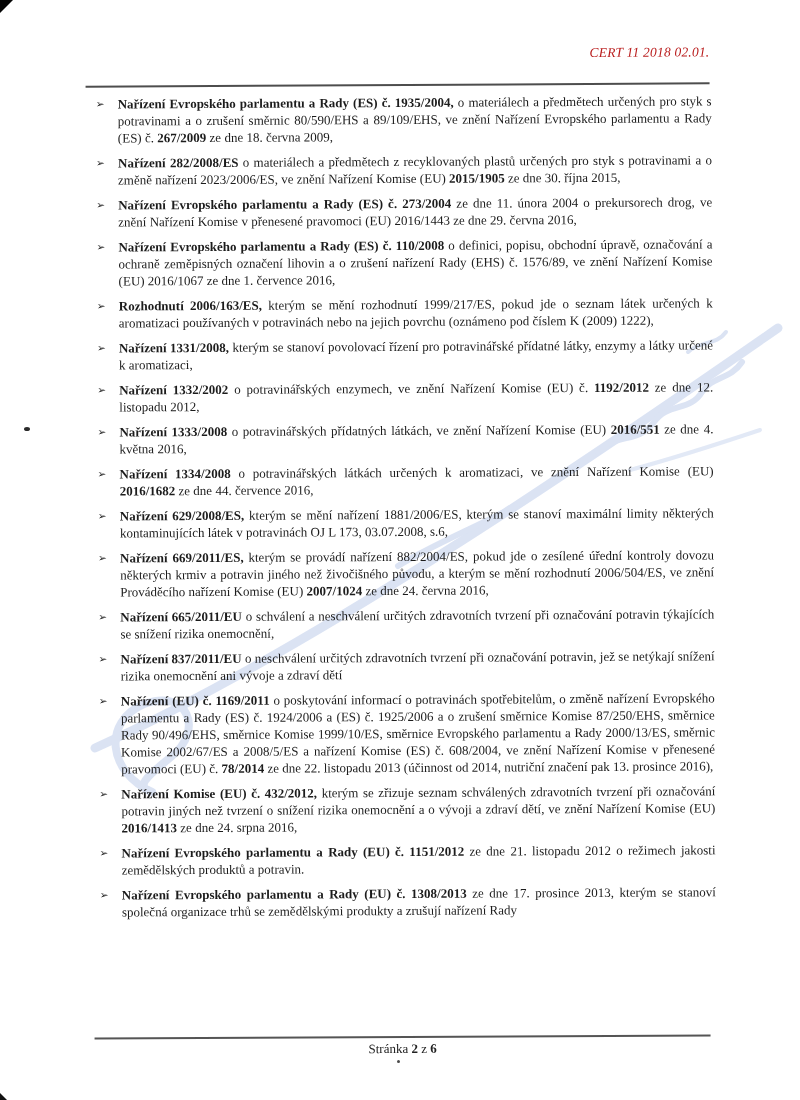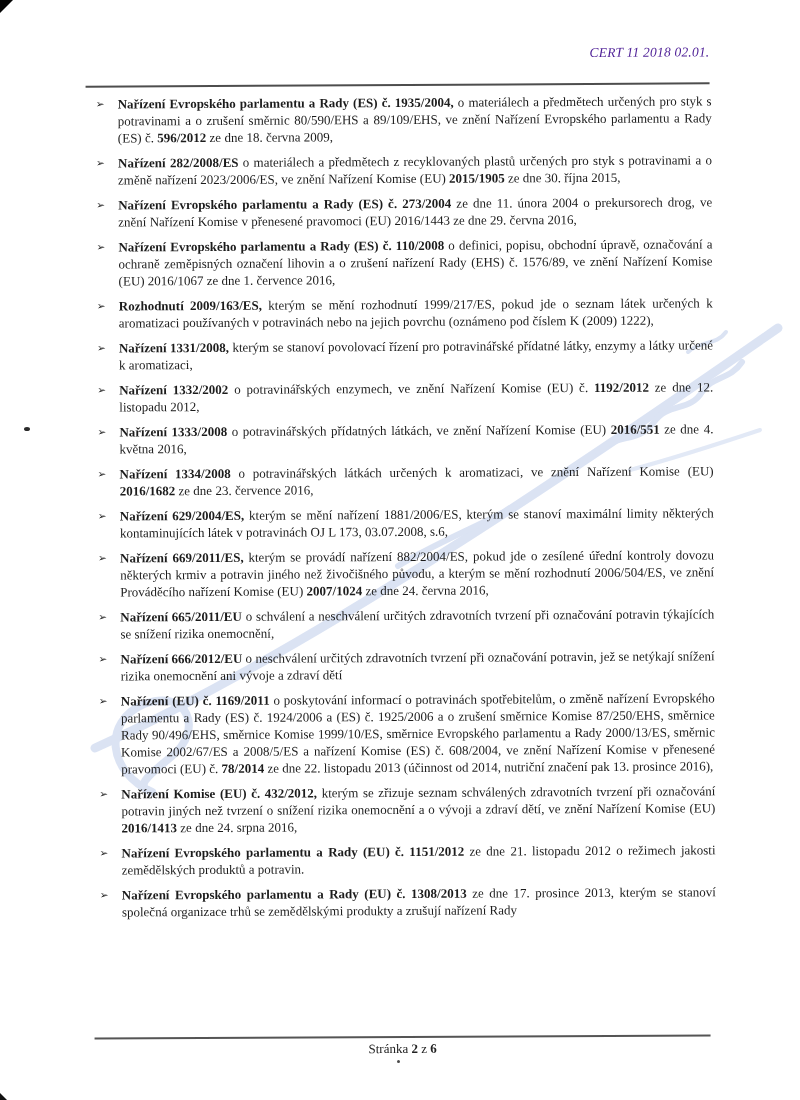--- a/index.html
+++ b/index.html
@@ -5,21 +5,21 @@
   html,body{margin:0;padding:0;}
   body{
     width:800px;height:1100px;background:#fbfbfa;
     font-family:"Liberation Serif","DejaVu Serif",serif;color:#151515;
   }
   .page{position:relative;width:800px;height:1100px;background:#ffffff;overflow:hidden;}
   .scan{position:absolute;inset:0;transform:rotate(-0.3deg);transform-origin:50% 50%;}
   .watermark{position:absolute;inset:0;z-index:0;pointer-events:none;}
   .header{
     position:absolute;top:46px;right:88px;z-index:2;
-    font-style:italic;font-size:13.5px;letter-spacing:.2px;color:#4c1d95;
+    font-style:italic;font-size:13.5px;letter-spacing:.2px;color:#b91c1c;
   }
   .header-rule{position:absolute;top:84px;left:88px;right:88px;height:2px;background:#4d4d4d;z-index:2;}
   .list{
     position:absolute;top:94px;left:98px;right:86px;z-index:2;
     margin:0;padding:0;list-style:none;
   }
   .item{display:flex;margin-bottom:8px;}
   .bullet{
     flex:0 0 22px;font-family:"DejaVu Sans",sans-serif;
     font-size:10.5px;padding-top:2px;color:#1a1a1a;
@@ -63,69 +63,69 @@
 
   <div class="scan">
     <div class="header">
       <span>CERT 11 2018 02.01.</span>
     </div>
     <div class="header-rule"></div>
 
     <ul class="list" id="reg-list">
         <li class="item">
           <span class="bullet">➢</span>
-          <p class="item-text"><b>Nařízení Evropského parlamentu a Rady (ES) č. 1935/2004,</b><span> o materiálech a předmětech určených pro styk s potravinami a o zrušení směrnic 80/590/EHS a 89/109/EHS, ve znění Nařízení Evropského parlamentu a Rady (ES) č. </span><b>596/2012</b><span> ze dne 18. června 2009,</span></p>
+          <p class="item-text"><b>Nařízení Evropského parlamentu a Rady (ES) č. 1935/2004,</b><span> o materiálech a předmětech určených pro styk s potravinami a o zrušení směrnic 80/590/EHS a 89/109/EHS, ve znění Nařízení Evropského parlamentu a Rady (ES) č. </span><b>267/2009</b><span> ze dne 18. června 2009,</span></p>
         </li>
         <li class="item">
           <span class="bullet">➢</span>
           <p class="item-text"><b>Nařízení 282/2008/ES</b><span> o materiálech a předmětech z recyklovaných plastů určených pro styk s potravinami a o změně nařízení 2023/2006/ES, ve znění Nařízení Komise (EU) </span><b>2015/1905</b><span> ze dne 30. října 2015,</span></p>
         </li>
         <li class="item">
           <span class="bullet">➢</span>
           <p class="item-text"><b>Nařízení Evropského parlamentu a Rady (ES) č. 273/2004</b><span> ze dne 11. února 2004 o prekursorech drog, ve znění Nařízení Komise v přenesené pravomoci (EU) 2016/1443 ze dne 29. června 2016,</span></p>
         </li>
         <li class="item">
           <span class="bullet">➢</span>
           <p class="item-text"><b>Nařízení Evropského parlamentu a Rady (ES) č. 110/2008</b><span> o definici, popisu, obchodní úpravě, označování a ochraně zeměpisných označení lihovin a o zrušení nařízení Rady (EHS) č. 1576/89, ve znění Nařízení Komise (EU) 2016/1067 ze dne 1. července 2016,</span></p>
         </li>
         <li class="item">
           <span class="bullet">➢</span>
-          <p class="item-text"><b>Rozhodnutí 2009/163/ES,</b><span> kterým se mění rozhodnutí 1999/217/ES, pokud jde o seznam látek určených k aromatizaci používaných v potravinách nebo na jejich povrchu (oznámeno pod číslem K (2009) 1222),</span></p>
+          <p class="item-text"><b>Rozhodnutí 2006/163/ES,</b><span> kterým se mění rozhodnutí 1999/217/ES, pokud jde o seznam látek určených k aromatizaci používaných v potravinách nebo na jejich povrchu (oznámeno pod číslem K (2009) 1222),</span></p>
         </li>
         <li class="item">
           <span class="bullet">➢</span>
           <p class="item-text"><b>Nařízení 1331/2008,</b><span> kterým se stanoví povolovací řízení pro potravinářské přídatné látky, enzymy a látky určené k aromatizaci,</span></p>
         </li>
         <li class="item">
           <span class="bullet">➢</span>
           <p class="item-text"><b>Nařízení 1332/2002</b><span> o potravinářských enzymech, ve znění Nařízení Komise (EU) č. </span><b>1192/2012</b><span> ze dne 12. listopadu 2012,</span></p>
         </li>
         <li class="item">
           <span class="bullet">➢</span>
           <p class="item-text"><b>Nařízení 1333/2008</b><span> o potravinářských přídatných látkách, ve znění Nařízení Komise (EU) </span><b>2016/551</b><span> ze dne 4. května 2016,</span></p>
         </li>
         <li class="item">
           <span class="bullet">➢</span>
-          <p class="item-text"><b>Nařízení 1334/2008</b><span> o potravinářských látkách určených k aromatizaci, ve znění Nařízení Komise (EU) </span><b>2016/1682</b><span> ze dne 23. července 2016,</span></p>
+          <p class="item-text"><b>Nařízení 1334/2008</b><span> o potravinářských látkách určených k aromatizaci, ve znění Nařízení Komise (EU) </span><b>2016/1682</b><span> ze dne 44. července 2016,</span></p>
         </li>
         <li class="item">
           <span class="bullet">➢</span>
-          <p class="item-text"><b>Nařízení 629/2004/ES,</b><span> kterým se mění nařízení 1881/2006/ES, kterým se stanoví maximální limity některých kontaminujících látek v potravinách OJ L 173, 03.07.2008, s.6,</span></p>
+          <p class="item-text"><b>Nařízení 629/2008/ES,</b><span> kterým se mění nařízení 1881/2006/ES, kterým se stanoví maximální limity některých kontaminujících látek v potravinách OJ L 173, 03.07.2008, s.6,</span></p>
         </li>
         <li class="item">
           <span class="bullet">➢</span>
           <p class="item-text"><b>Nařízení 669/2011/ES,</b><span> kterým se provádí nařízení 882/2004/ES, pokud jde o zesílené úřední kontroly dovozu některých krmiv a potravin jiného než živočišného původu, a kterým se mění rozhodnutí 2006/504/ES, ve znění Prováděcího nařízení Komise (EU) </span><b>2007/1024</b><span> ze dne 24. června 2016,</span></p>
         </li>
         <li class="item">
           <span class="bullet">➢</span>
           <p class="item-text"><b>Nařízení 665/2011/EU</b><span> o schválení a neschválení určitých zdravotních tvrzení při označování potravin týkajících se snížení rizika onemocnění,</span></p>
         </li>
         <li class="item">
           <span class="bullet">➢</span>
-          <p class="item-text"><b>Nařízení 666/2012/EU</b><span> o neschválení určitých zdravotních tvrzení při označování potravin, jež se netýkají snížení rizika onemocnění ani vývoje a zdraví dětí</span></p>
+          <p class="item-text"><b>Nařízení 837/2011/EU</b><span> o neschválení určitých zdravotních tvrzení při označování potravin, jež se netýkají snížení rizika onemocnění ani vývoje a zdraví dětí</span></p>
         </li>
         <li class="item">
           <span class="bullet">➢</span>
           <p class="item-text"><b>Nařízení (EU) č. 1169/2011</b><span> o poskytování informací o potravinách spotřebitelům, o změně nařízení Evropského parlamentu a Rady (ES) č. 1924/2006 a (ES) č. 1925/2006 a o zrušení směrnice Komise 87/250/EHS, směrnice Rady 90/496/EHS, směrnice Komise 1999/10/ES, směrnice Evropského parlamentu a Rady 2000/13/ES, směrnic Komise 2002/67/ES a 2008/5/ES a nařízení Komise (ES) č. 608/2004, ve znění Nařízení Komise v přenesené pravomoci (EU) č. </span><b>78/2014</b><span> ze dne 22. listopadu 2013 (účinnost od 2014, nutriční značení pak 13. prosince 2016),</span></p>
         </li>
         <li class="item">
           <span class="bullet">➢</span>
           <p class="item-text"><b>Nařízení Komise (EU) č. 432/2012,</b><span> kterým se zřizuje seznam schválených zdravotních tvrzení při označování potravin jiných než tvrzení o snížení rizika onemocnění a o vývoji a zdraví dětí, ve znění Nařízení Komise (EU) </span><b>2016/1413</b><span> ze dne 24. srpna 2016,</span></p>
         </li>
         <li class="item">

